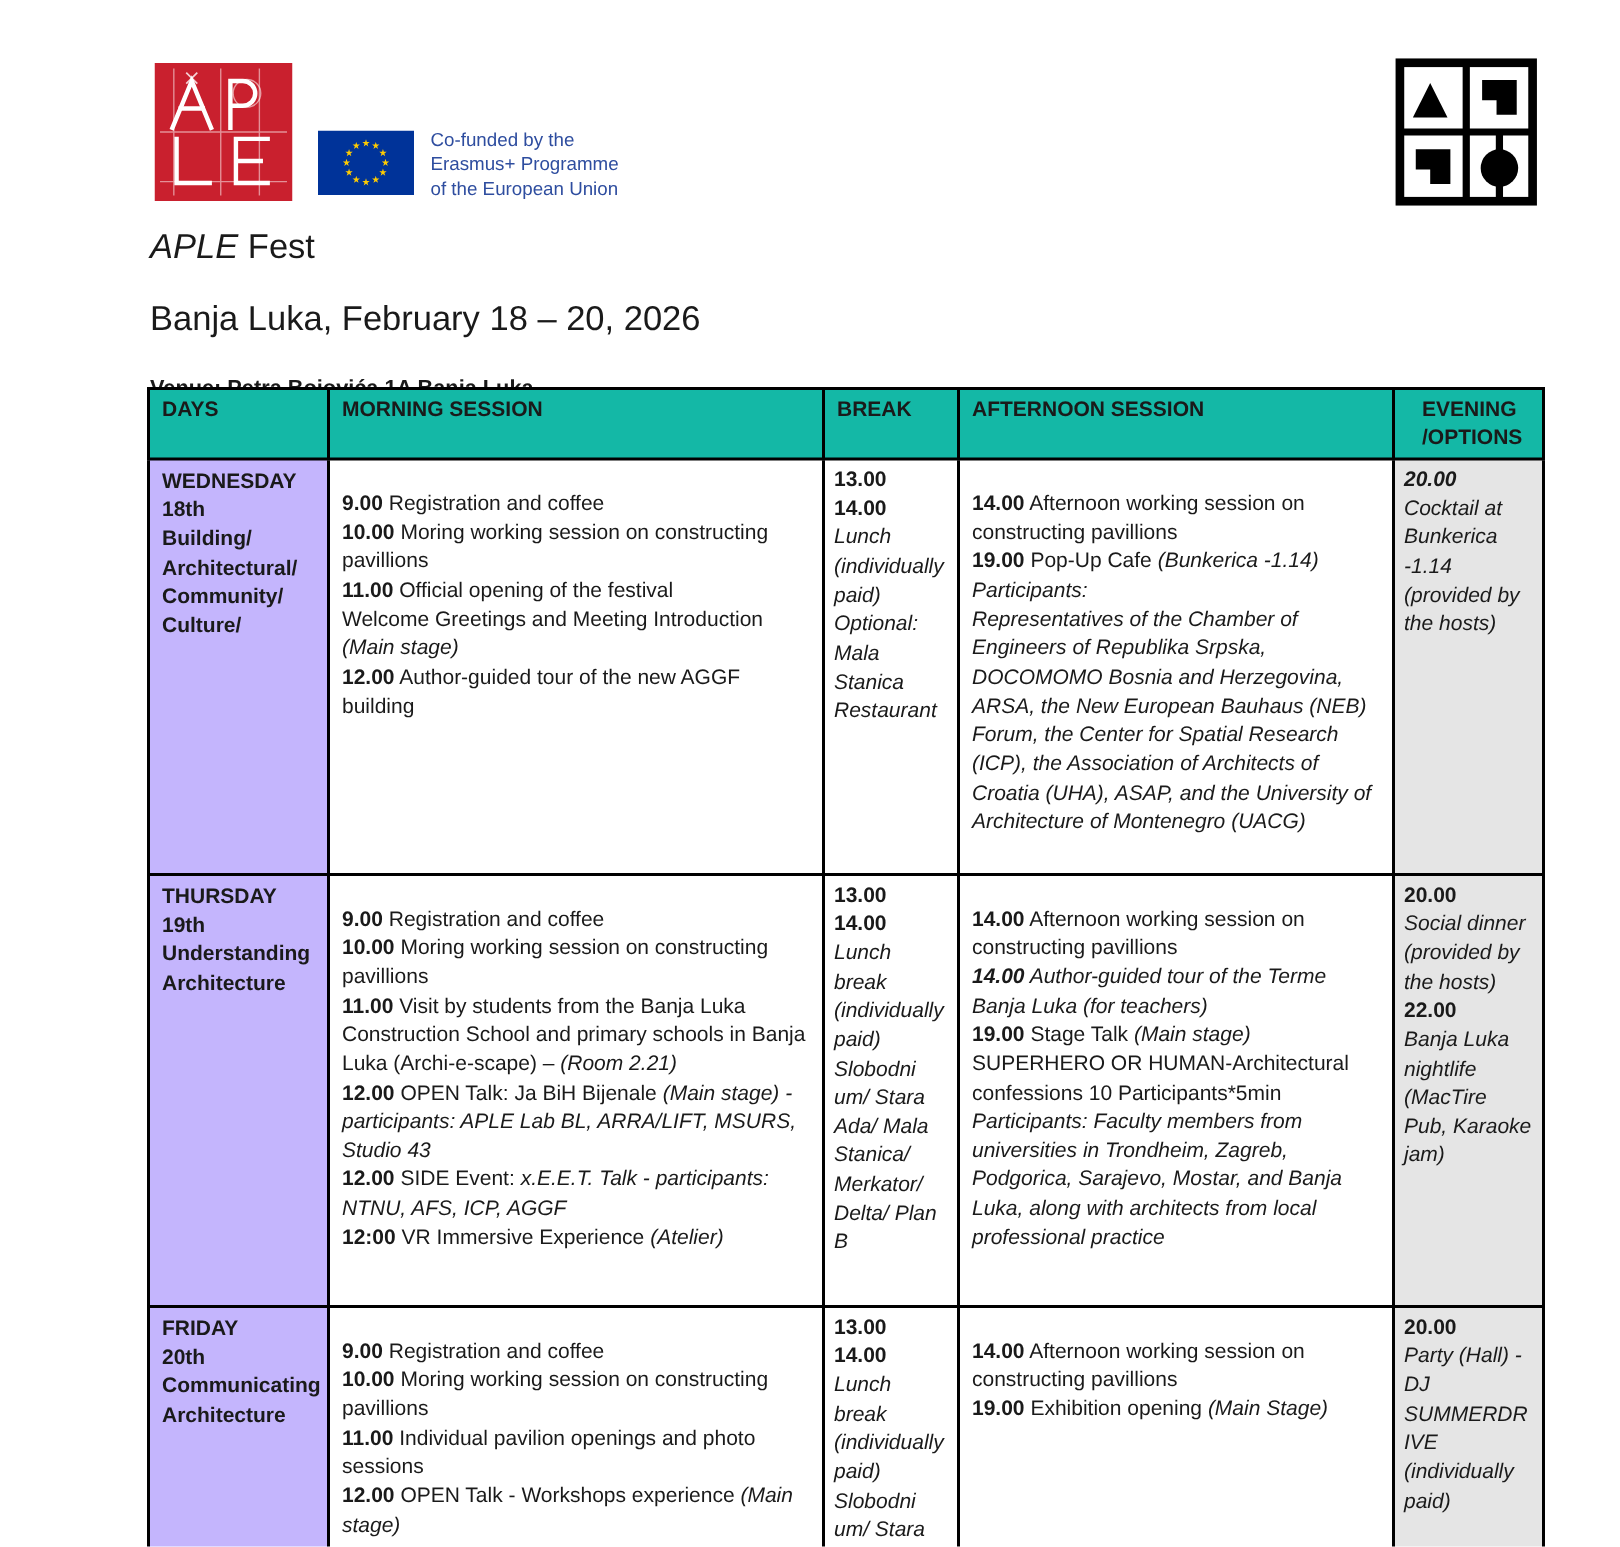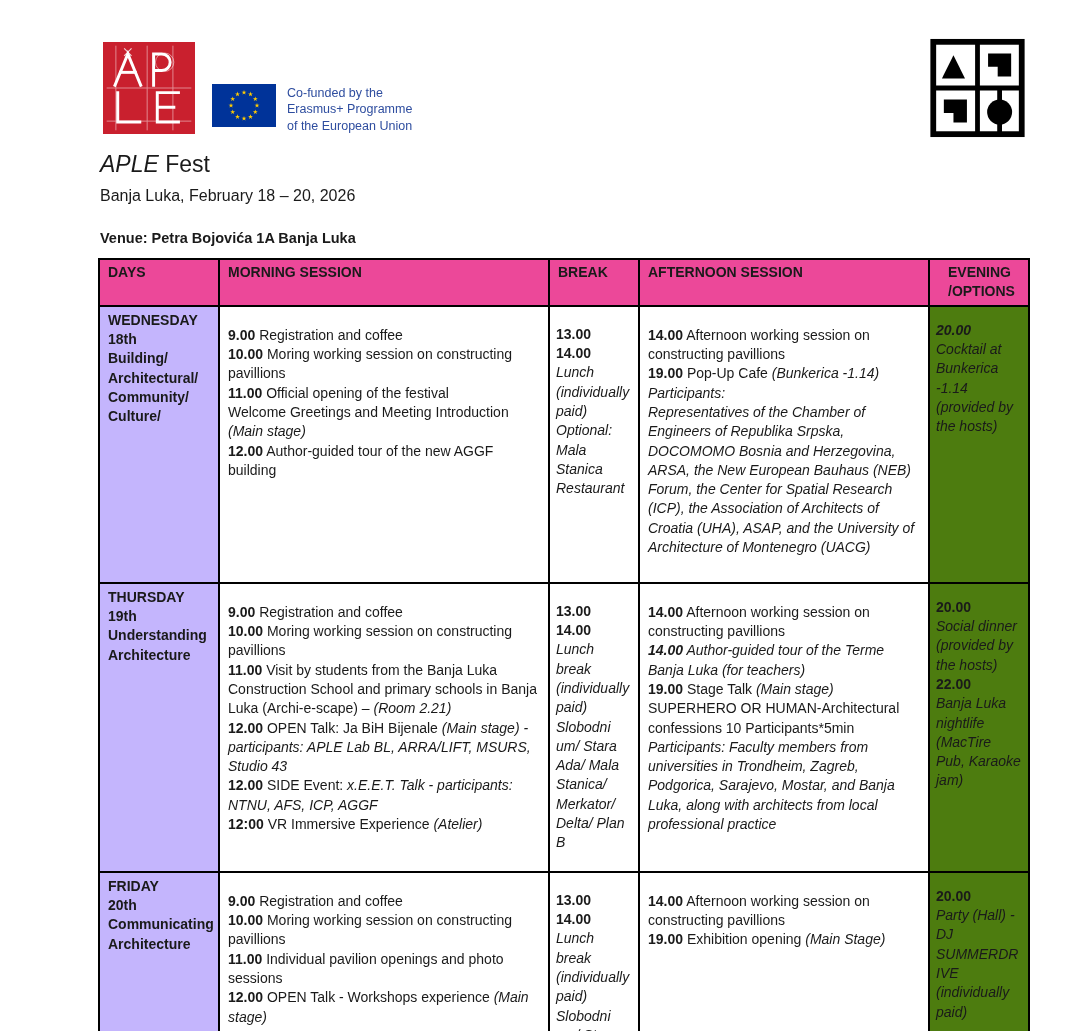--- a/index.html
+++ b/index.html
@@ -7,57 +7,57 @@
     width:1080px;height:1031px;overflow:hidden;position:relative;
     background:#ffffff;color:#1a1a1a;
     font-family:"Liberation Sans", sans-serif;
     -webkit-font-smoothing:antialiased;
   }
   .b{font-weight:bold;}
   .i{font-style:italic;}
 
   
   .aple-logo{position:absolute;left:103px;top:42px;width:92px;height:92px;}
-  .eu-block{position:absolute;left:212px;top:84px;display:flex;align-items:flex-start;}
+  .eu-block{position:absolute;left:212px;top:84px;display:flex;align-items:center;}
   .eu-flag{width:64px;height:43px;flex:0 0 auto;}
   .eu-text{margin-left:11px;font-size:12.5px;line-height:1.3;color:#2e4d9f;white-space:pre-line;padding-top:1px;}
   .corner-logo{position:absolute;left:929px;top:38px;width:97px;height:100px;}
 
   
   .title-block{position:absolute;left:100px;top:151px;width:900px;}
-  .t1{font-size:23px;line-height:1.2;margin-bottom:7px;}
-  .t2{font-size:16px;line-height:1.2;margin-bottom:23px;}
+  .t1{font-size:23px;line-height:1.2;margin-bottom:20px;}
+  .t2{font-size:23px;line-height:1.2;margin-bottom:23px;}
   .t3{font-size:14.5px;font-weight:bold;line-height:1.45;}
   .t4{font-size:14.5px;font-weight:bold;line-height:1.45;}
 
   
   table.agenda{
     position:absolute;left:98px;top:258px;width:930px;
     border-collapse:collapse;table-layout:fixed;
   }
   table.agenda th, table.agenda td{
     border:2px solid #000;vertical-align:top;text-align:left;
     font-size:14px;line-height:1.38;
   }
   thead tr{height:34px;}
-  th{background:#ec4899;font-size:14.5px;font-weight:bold;vertical-align:middle;padding:3px 8px;}
+  th{background:#14b8a6;font-size:14.5px;font-weight:bold;vertical-align:middle;padding:3px 8px;}
   th.h-morning, th.h-afternoon{border-width:3px;}
   th.h-evening{font-size:11px;line-height:1.2;white-space:pre-line;vertical-align:middle;padding:3px 18px;}
   td{padding:19px 8px;background:#ffffff;}
   td.day-cell{
     background:#c4b5fd;font-weight:bold;font-size:14.5px;line-height:1.5;
     white-space:pre-line;padding:4px 8px;
   }
   td.morning-cell, td.afternoon-cell{white-space:pre-wrap;}
   td.break-cell{
-    white-space:pre-wrap;padding:18px 6px;
+    white-space:pre-wrap;padding:3px 6px;
     overflow-wrap:break-word;word-break:break-word;
   }
   td.evening-cell{
-    background:#4d7c0f;white-space:pre-wrap;padding:14px 6px;
+    background:#e5e5e5;white-space:pre-wrap;padding:3px 6px;
     overflow-wrap:break-word;word-break:break-word;
   }
   tbody tr:nth-child(1) td{height:237px;}
   tbody tr:nth-child(2) td{height:248px;}
   tbody tr:nth-child(3) td{height:250px;}
 </style>
 </head>
 <body>
 
 <div class="page">

